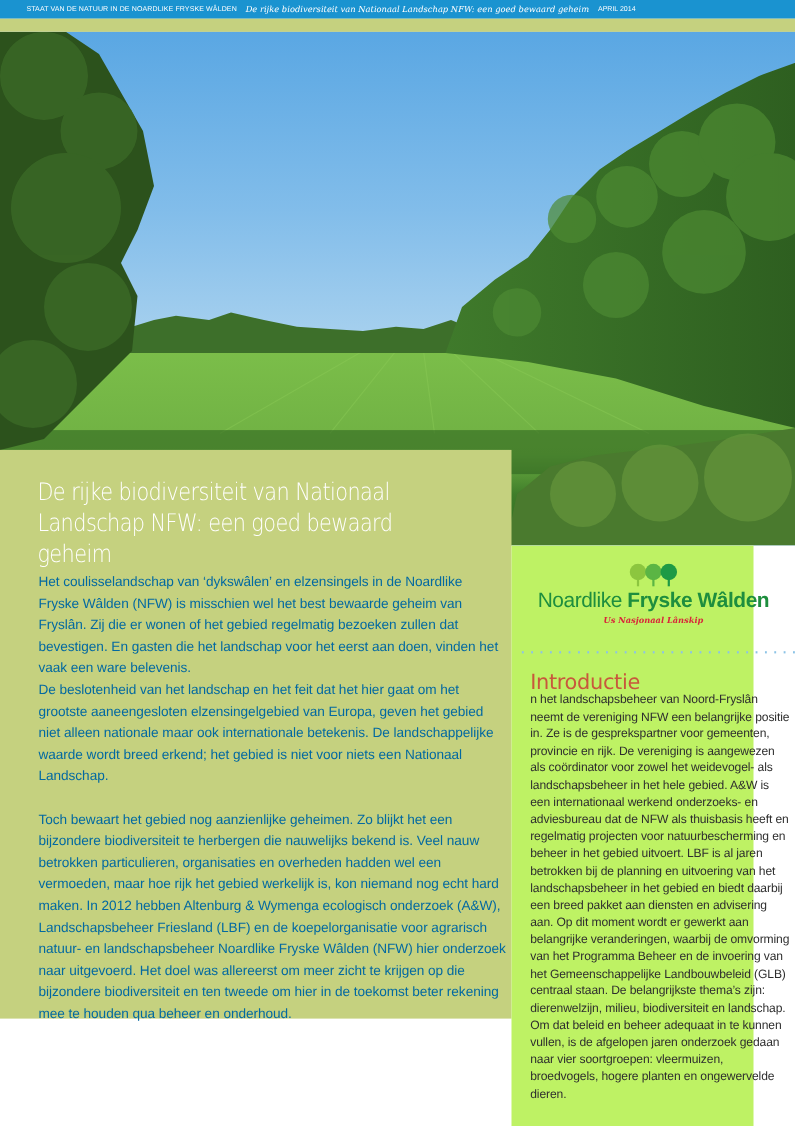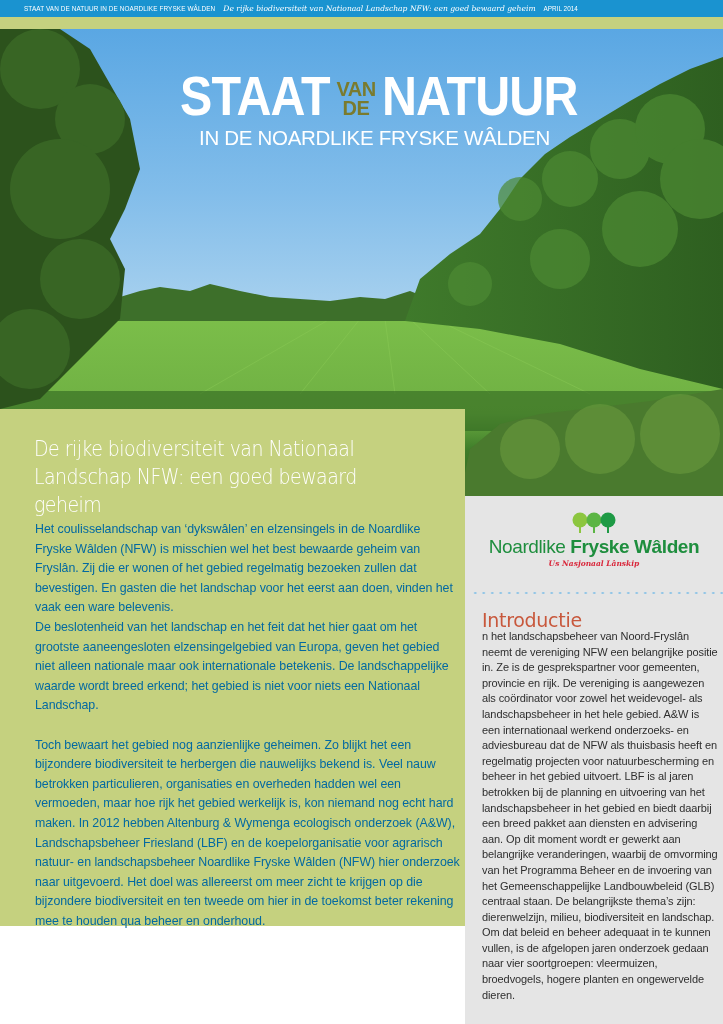--- a/index.html
+++ b/index.html
@@ -56,21 +56,21 @@
   }
   .body-copy {
     position: absolute; left: 35px; top: 111px; width: 425px;
     color: #0369a1; font-family: "Liberation Sans", sans-serif;
     font-size: 12.4px; line-height: 19.6px; letter-spacing: -0.05px;
   }
   .body-copy p { margin: 0; }
   .body-copy p.gap { margin-top: 19.6px; }
 
   .right-col {
-    position: absolute; left: 465px; top: 496px; width: 258px; height: 528px; background: #e5e5e5;
+    position: absolute; left: 465px; top: 496px; width: 220px; height: 528px; background: #bef264;
   }
   .logo { position: absolute; left: 0; top: 16px; width: 258px; text-align: center; }
   .logo-trees { display: block; margin: 0 auto; }
   .logo-name {
     display: block; margin-top: 2px; font-family: "Liberation Sans", sans-serif;
     font-size: 19px; color: #1e8e3e; letter-spacing: -0.4px; white-space: nowrap;
   }
   .logo-name b { font-weight: bold; }
   .logo-tag {
     display: block; margin-top: 1px; font-family: "DejaVu Serif", serif; font-style: italic;
@@ -153,31 +153,20 @@
     </g>
 
     <path d="M460 467 L470 420 L500 395 L540 385 L600 378 L650 372 L723 360 L723 467 Z" fill="#4a7a2e"></path>
     <g fill="#6a9a3e" opacity="0.6">
       <circle cx="530" cy="420" r="30"></circle>
       <circle cx="600" cy="410" r="35"></circle>
       <circle cx="680" cy="405" r="40"></circle>
     </g>
   </svg>
 
-  <div class="masthead">
-    <div class="line1">
-      <span class="big staat">STAAT</span>
-      <span class="vande">
-        <span>VAN</span>
-        <span>DE</span>
-      </span>
-      <span class="big">NATUUR</span>
-    </div>
-    <div class="line2">IN DE NOARDLIKE FRYSKE WÂLDEN</div>
-  </div>
 </div>
 
 <div class="left-panel">
   <div class="headline">
     <div>De rijke biodiversiteit van Nationaal</div>
     <div>Landschap NFW: een goed bewaard geheim</div>
   </div>
   <div class="body-copy">
     <p>Het coulisselandschap van ‘dykswâlen’ en elzensingels in de Noardlike Fryske Wâlden (NFW) is misschien wel het best bewaarde geheim van Fryslân. Zij die er wonen of het gebied regelmatig bezoeken zullen dat bevestigen. En gasten die het landschap voor het eerst aan doen, vinden het vaak een ware belevenis.</p>
     <p>De beslotenheid van het landschap en het feit dat het hier gaat om het grootste aaneengesloten elzensingelgebied van Europa, geven het gebied niet alleen nationale maar ook internationale betekenis. De landschappelijke waarde wordt breed erkend; het gebied is niet voor niets een Nationaal Landschap.</p>

